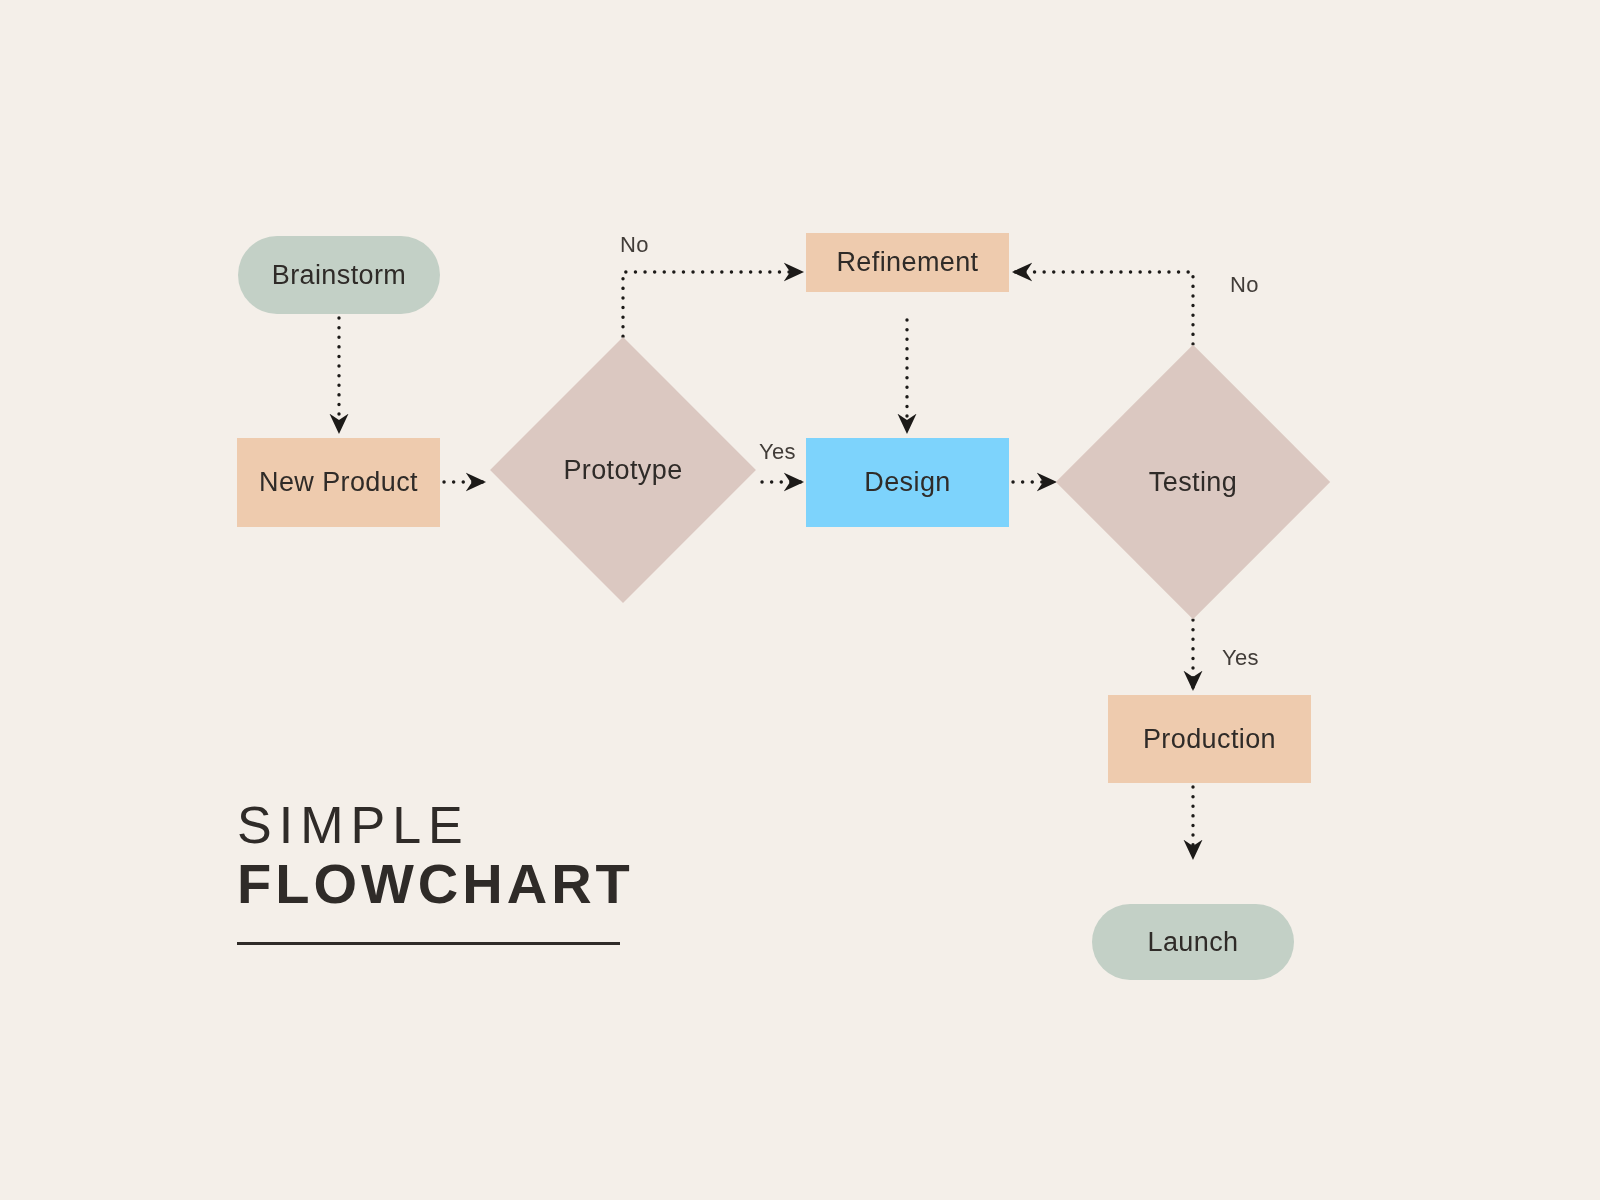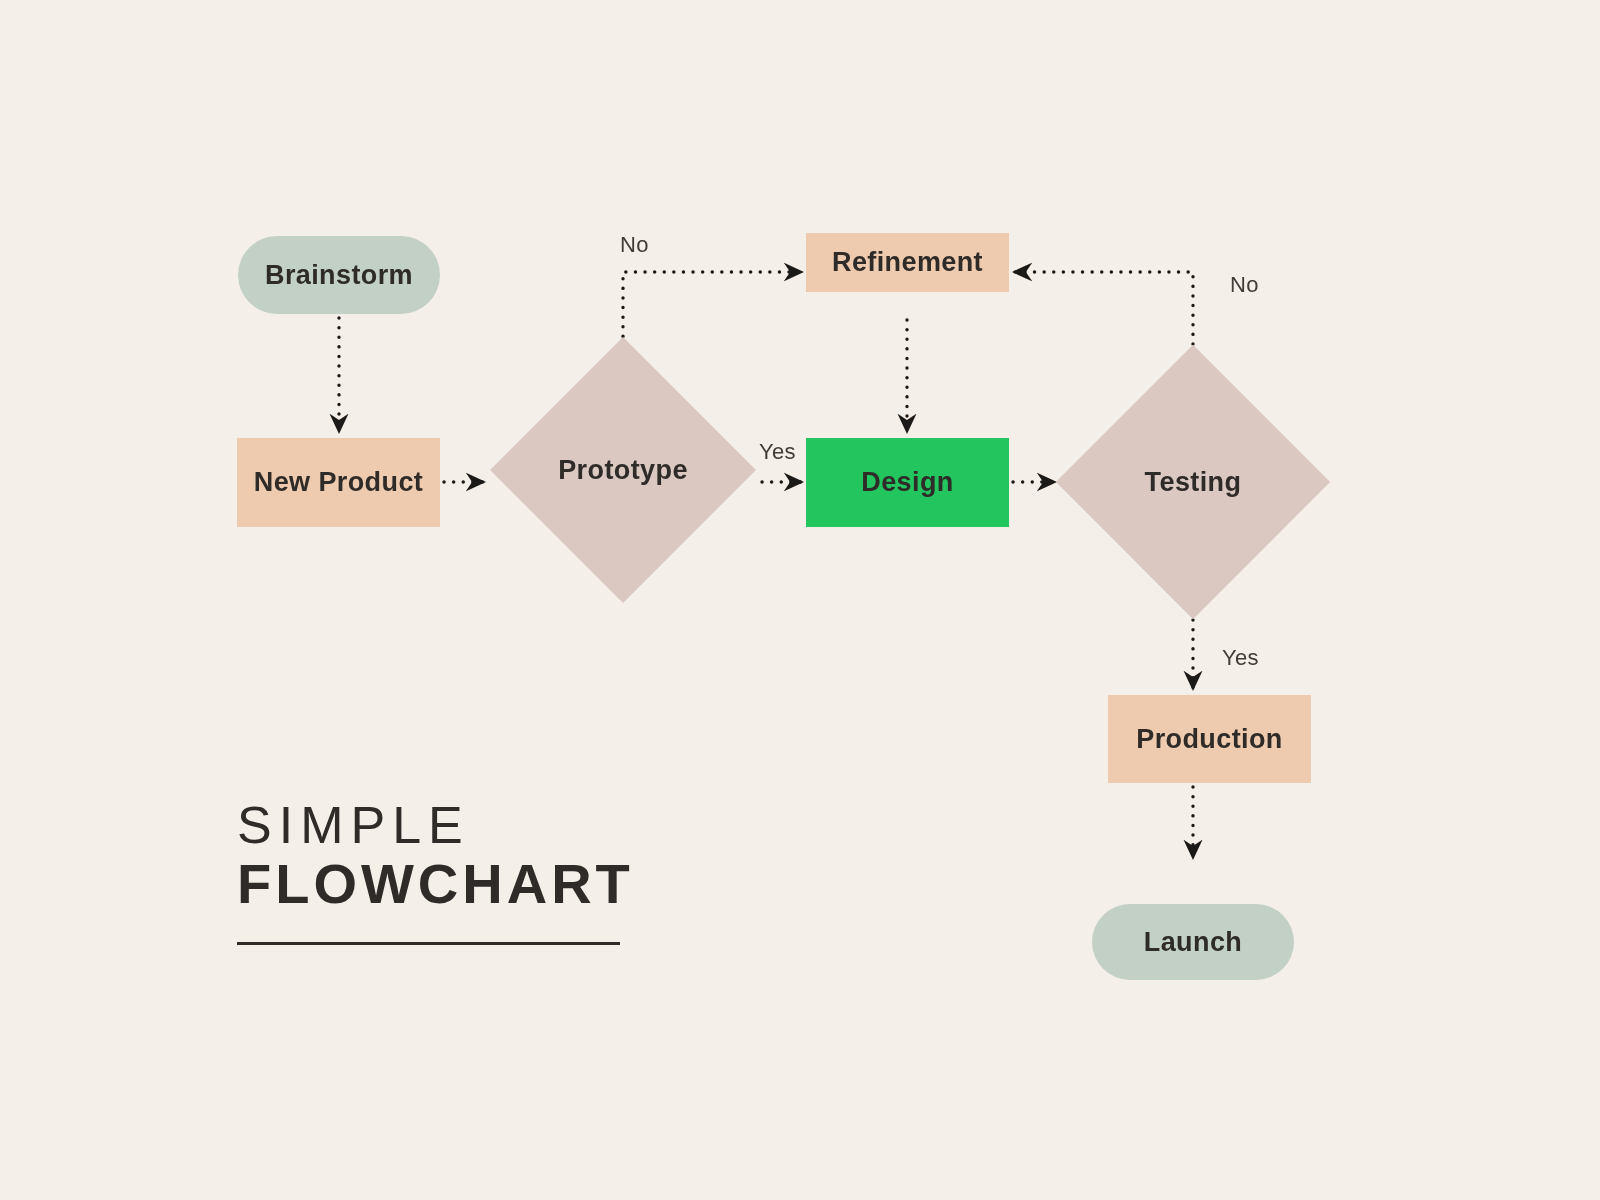--- a/index.html
+++ b/index.html
@@ -26,21 +26,21 @@
     height: 1200px;
   }
   .node {
     position: absolute;
     display: flex;
     align-items: center;
     justify-content: center;
     box-sizing: border-box;
     color: #2f2b28;
     font-size: 27px;
-    font-weight: 700;
+    font-weight: 400;
     letter-spacing: 0.4px;
     text-align: center;
     line-height: 1;
   }
   .node-terminal {
     background: #c3d0c6;
     border-radius: 44px;
   }
   .node-process {
     background: #eecbae;
@@ -128,21 +128,21 @@
       <div class="node node-process" style="left: 237px; top: 438px; width: 203px; height: 89px; background: rgb(238, 203, 174);">
         <span class="node-label">New Product</span>
       </div>
       <div class="node node-decision" style="left: 529px; top: 376px; width: 188px; height: 188px;">
         <div class="diamond-shape" style="background: rgb(219, 200, 193);"></div>
         <span class="node-label">Prototype</span>
       </div>
       <div class="node node-process" style="left: 806px; top: 233px; width: 203px; height: 59px; background: rgb(238, 203, 174);">
         <span class="node-label">Refinement</span>
       </div>
-      <div class="node node-process" style="left: 806px; top: 438px; width: 203px; height: 89px; background: #22c55e;">
+      <div class="node node-process" style="left: 806px; top: 438px; width: 203px; height: 89px; background: #7dd3fc;">
         <span class="node-label">Design</span>
       </div>
       <div class="node node-decision" style="left: 1096px; top: 385px; width: 194px; height: 194px;">
         <div class="diamond-shape" style="background: rgb(219, 200, 193);"></div>
         <span class="node-label">Testing</span>
       </div>
       <div class="node node-process" style="left: 1108px; top: 695px; width: 203px; height: 88px; background: rgb(238, 203, 174);">
         <span class="node-label">Production</span>
       </div>
       <div class="node node-terminal" style="left: 1092px; top: 864px; width: 202px; height: 76px; background: rgb(195, 208, 198); margin-top: 40px;">

